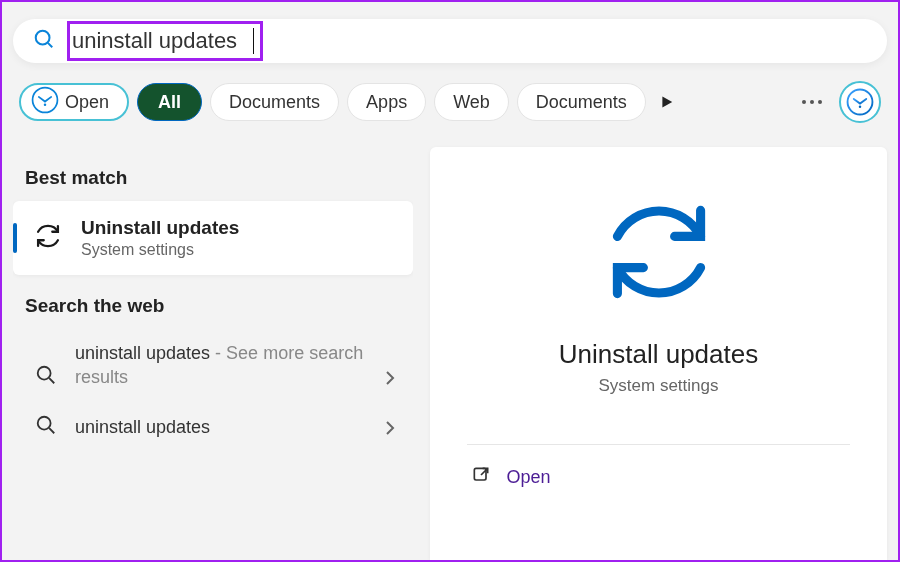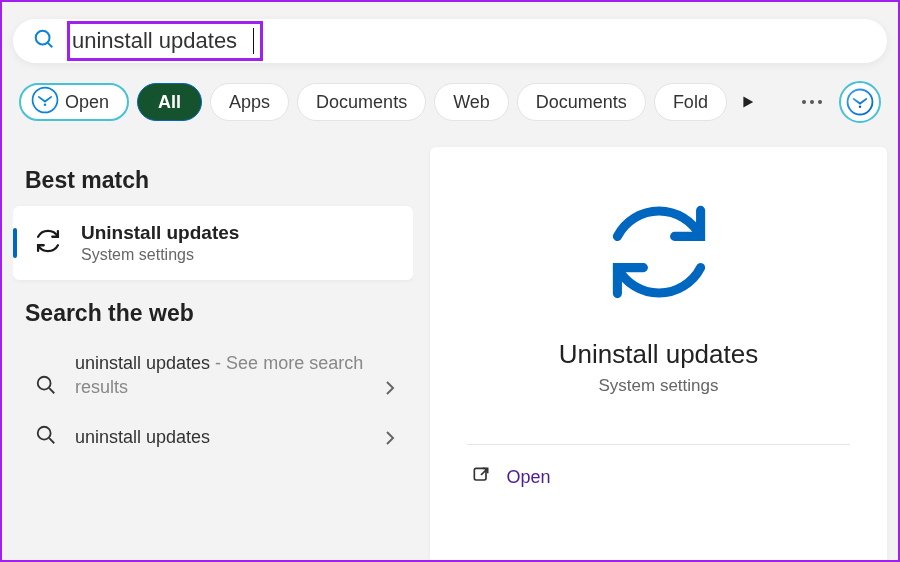--- a/index.html
+++ b/index.html
@@ -117,21 +117,21 @@
   
   .left-col {
     position: absolute;
     top: 145px;
     left: 11px;
     width: 400px;
     bottom: 0;
     overflow: hidden;
   }
   .section-heading {
-    font-size: 23px;
+    font-size: 19px;
     font-weight: 600;
     color: #222;
     margin: 20px 0 12px 12px;
   }
   .best-match-card {
     background: #fff;
     border-radius: 6px;
     box-shadow: 0 1px 4px rgba(0,0,0,0.05);
     display: flex;
     align-items: center;
@@ -223,33 +223,30 @@
         <path d="M10 14 L18 20 L26 14" fill="none" stroke="#0a84d9" stroke-width="2.2" stroke-linecap="round"></path>
         <circle cx="18" cy="24" r="1.6" fill="#0a84d9"></circle>
       </svg>
     </span>
     <span>Open</span>
   </div>
   <div class="pill active">
     <span>All</span>
   </div>
   <div class="pill">
+    <span>Documents</span>
+  </div>
+  <div class="pill">
     <span>Apps</span>
+  </div>
+  <div class="pill">
+    <span>Web</span>
   </div>
   <div class="pill">
     <span>Documents</span>
-  </div>
-  <div class="pill">
-    <span>Web</span>
-  </div>
-  <div class="pill">
-    <span>Documents</span>
-  </div>
-  <div class="pill">
-    <span>Fold</span>
   </div>
   <div class="more-arrow">
     <svg width="14" height="14" viewBox="0 0 10 10">
         <path d="M1 1 L8 5 L1 9 Z" fill="#222"></path>
       </svg>
   </div>
   <div class="filter-spacer"></div>
   <div class="dots">
     <span></span>
       <span></span>

